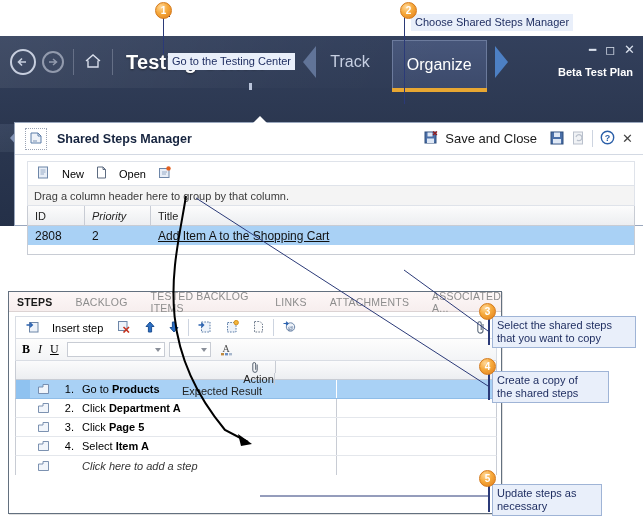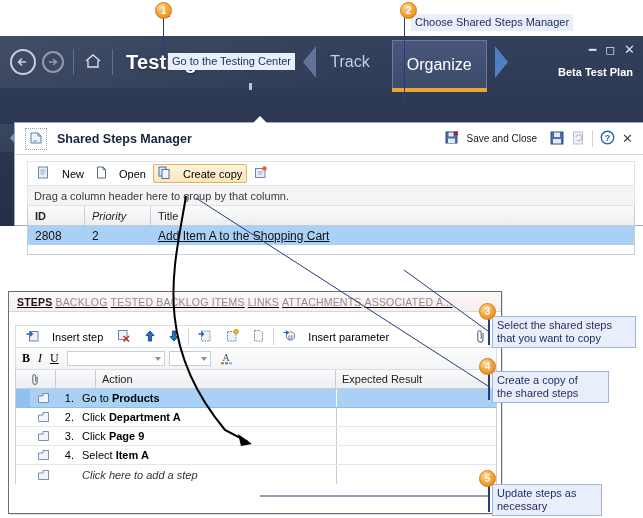--- a/index.html
+++ b/index.html
@@ -139,21 +139,21 @@
     height:32px; border-bottom:1px solid #d3d9e3;
     display:flex; align-items:center; padding:0 6px;
     background:#ffffff;
   }
   .ssm-icon {
     width:22px;height:22px; margin-left:4px; margin-right:10px;
     border:1px dotted #9aa3b4; display:flex;align-items:center;justify-content:center;
   }
   .ssm-title{ font-size:12.5px; font-weight:bold; color:#16243f; }
   .ssm-actions{ margin-left:auto; display:flex;align-items:center; gap:7px; padding-right:4px;}
-  .ssm-actions .lbl{ font-size:10px; color:#1a1a1a; }
+  .ssm-actions .lbl{ font-size:13px; color:#1a1a1a; }
   .sep-v{ width:1px;height:17px;background:#cdd4e0; }
 
   .ssm-body{ padding:6px 8px 0 12px; }
   .cmdbar{
     height:24px; display:flex; align-items:center; gap:2px;
     border:1px solid #dfe3ea; border-bottom:none; background:#ffffff;
     padding:0 4px;
   }
   .cmd{ display:flex;align-items:center;gap:12px; padding:2px 5px; font-size:11px; }
   .cmd.hot{ background:linear-gradient(180deg,#fdf4dc 0%,#fae7bb 100%);
@@ -182,27 +182,27 @@
 
   
   .steps-panel{
     position:absolute; left:8px; top:291px; width:494px; height:223px;
     background:#ffffff; border:1px solid #63707f;
     box-shadow:1px 1px 0 rgba(0,0,0,.12);
   }
   .tabs{
     height:20px; background:linear-gradient(180deg,#fdf7f7 0%,#f7eeee 100%);
     border-bottom:1px solid #dcd3d3;
-    display:flex; align-items:center; gap:3px; padding-left:8px;
-    font-size:10.5px; letter-spacing:.2px;text-decoration:underline;
+    display:flex; align-items:center; gap:23px; padding-left:8px;
+    font-size:10.5px; letter-spacing:.2px;
   }
   .tab{ color:#8d8d8d; }
   .tab.active{ color:#1a1a1a; font-weight:bold; }
 
-  .steps-inner{ padding:13px 4px 0 6px; }
+  .steps-inner{ padding:4px 4px 0 6px; }
   .stoolbar{
     height:23px; border:1px solid #d9dde4; background:#ffffff;
     display:flex;align-items:center; gap:4px; padding:0 5px; font-size:11px;
   }
   .fmtbar{
     height:22px; border:1px solid #d9dde4; border-top:none;
     background:linear-gradient(180deg,#fdfdfd,#f3f4f6);
     display:flex;align-items:center; gap:8px; padding:0 6px;
   }
   .fmt-b{ font-family:"Liberation Serif", serif; font-weight:bold; font-size:12px; }
@@ -211,21 +211,21 @@
   .combo{
     height:15px; border:1px solid #c8ccd4; background:#ffffff;
     display:flex;align-items:center;justify-content:flex-end; padding-right:3px;
   }
   .caretdn{ width:0;height:0;border-left:3px solid transparent;
             border-right:3px solid transparent;border-top:4px solid #8a8f99; }
 
   .sgridhdr{
     height:19px; background:linear-gradient(180deg,#fbfbfc 0%,#eceef1 100%);
     border:1px solid #c8ccd4; border-top:none;
-    display:flex;align-items:center; font-size:11px; color:#222;
+    display:flex;align-items:center; font-size:11px; color:#222;flex-direction:column;
   }
   .sh{ height:100%; display:flex;align-items:center; padding-left:6px;
        border-right:1px solid #c8ccd4; }
   .srow{
     height:19px; display:flex; align-items:center; font-size:11px;
     border-bottom:1px solid #e4e7ec;
     border-left:1px solid #c8ccd4; border-right:1px solid #c8ccd4;
   }
   .srow.sel{ background:#a9d1f5; border-bottom:1px solid #8fbde8; }
   .c-sel{ width:14px; height:100%; flex:0 0 auto; }
@@ -371,46 +371,37 @@
       </span>
       <span class="cmd">
         <span>
           <svg width="11" height="13" viewBox="0 0 11 13">
             <path d="M1.5 1 H7 L9.5 3.5 V12 H1.5 Z" fill="#ffffff" stroke="#5c6b80"></path>
             <path d="M7 1 V3.5 H9.5" fill="none" stroke="#5c6b80"></path>
           </svg>
         </span>
         <span>Open</span>
       </span>
-      <span class="cmd hot">
-        <span>
-          <svg width="13" height="13" viewBox="0 0 13 13">
-            <rect x="1" y="1" width="7" height="9" fill="#dfeaf8" stroke="#4a6fa8"></rect>
-            <rect x="4" y="3.5" width="7" height="9" fill="#f3f8ff" stroke="#4a6fa8"></rect>
-          </svg>
-        </span>
-        <span>Create copy</span>
-      </span>
       <span class="cmd">
         <span>
           <svg width="14" height="13" viewBox="0 0 14 13">
             <rect x="1.5" y="2.5" width="9.5" height="9" fill="#e8eef7" stroke="#6d86a8"></rect>
             <path d="M4 6 H9 M4 8 H8" stroke="#8fa3bf" stroke-width=".9"></path>
             <circle cx="10.5" cy="2.4" r="2.2" fill="#e3601f"></circle>
           </svg>
         </span>
       </span>
     </div>
 
     <div class="grouprow">
       <span>Drag a column header here to group by that column.</span>
     </div>
 
     <div class="gridhdr">
-      <span class="gh" style="width:57px;font-weight:bold;">ID</span>
+      <span class="gh" style="width:57px;">ID</span>
       <span class="gh" style="width:66px;font-style:italic;">Priority</span>
       <span class="gh" style="flex:1 1 auto;border-right:none;">Title</span>
     </div>
 
     <div class="gridrow">
       <span class="gc" style="width:57px;">2808</span>
       <span class="gc" style="width:66px;">2</span>
       <span class="gc" style="flex:1 1 auto;text-decoration:underline;">Add Item A to the Shopping Cart</span>
     </div>
     <div class="gridrow-empty"></div>
@@ -486,21 +477,20 @@
       </span>
       <span class="sep-v"></span>
       <span class="cmd">
         <span>
           <svg width="13" height="13" viewBox="0 0 13 13">
             <circle cx="7.5" cy="7" r="4.2" fill="#eef3fa" stroke="#6d86a8"></circle>
             <text x="7.5" y="10" font-size="6.5" text-anchor="middle" fill="#3c5a86" font-family="Liberation Serif, serif">@</text>
             <path d="M0.5 3.5 H4.5 M3 1.8 L5 3.5 L3 5.2" stroke="#2c63b0" stroke-width="1.2" fill="none"></path>
           </svg>
         </span>
-        <span>Insert parameter</span>
       </span>
       <span class="cmd" style="margin-left:auto;">
         <span>
           <svg width="10" height="14" viewBox="0 0 10 14">
             <path d="M7 4 V10.5 a2.6 2.6 0 0 1 -5.2 0 V3.4 a1.7 1.7 0 0 1 3.4 0 V10" stroke="#5d6b7d" stroke-width="1.1" fill="none"></path>
           </svg>
         </span>
       </span>
     </div>
 
@@ -560,21 +550,21 @@
     </div>
 
     <div class="srow">
       <span class="c-sel"></span>
       <span class="c-att">
         <svg class="step-ic" viewBox="0 0 11 10">
             <path d="M0.5 9.5 V3 H5 V0.5 H10.5 V9.5 Z" fill="#f1f5fb" stroke="#6d86a8" stroke-width=".9"></path>
           </svg>
       </span>
       <span class="c-num">3.</span>
-      <span class="c-act"><span>Click </span><b>Page 9</b></span>
+      <span class="c-act"><span>Click </span><b>Page 5</b></span>
       <span class="c-exp"></span>
     </div>
 
     <div class="srow">
       <span class="c-sel"></span>
       <span class="c-att">
         <svg class="step-ic" viewBox="0 0 11 10">
             <path d="M0.5 9.5 V3 H5 V0.5 H10.5 V9.5 Z" fill="#f1f5fb" stroke="#6d86a8" stroke-width=".9"></path>
           </svg>
       </span>

